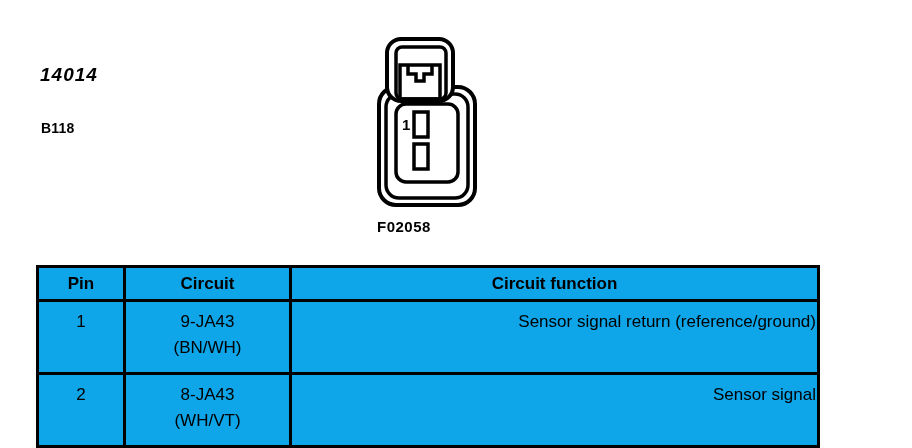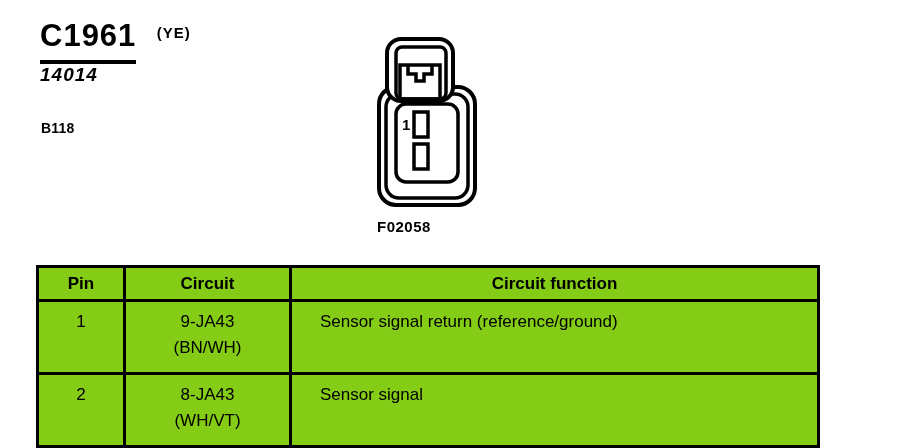--- a/index.html
+++ b/index.html
@@ -34,48 +34,44 @@
   
   .connector-figure{position:absolute;left:377px;top:36px;width:100px;height:174px;}
   .figure-label{
     position:absolute;left:377px;top:218px;width:100px;
     text-align:left;font-size:15px;font-weight:600;letter-spacing:.5px;
   }
   
   table.pin-table{
     position:absolute;left:36px;top:265px;
     width:784px;border-collapse:collapse;table-layout:fixed;
-    background:#84cc16;
+    background:#0ea5e9;
   }
   table.pin-table,
   table.pin-table th,
   table.pin-table td{border:3px solid #000;}
   table.pin-table th{
     height:31px;font-size:17px;font-weight:700;
     text-align:center;vertical-align:middle;padding:0;
   }
   table.pin-table td{
     height:62px;font-size:17px;font-weight:400;
     vertical-align:top;padding-top:7px;line-height:26px;
   }
   td.cell-pin{text-align:center;}
   td.cell-circuit{text-align:center;}
-  td.cell-function{text-align:left;padding-left:28px;}
+  td.cell-function{text-align:right;padding-left:14px;}
   .col-pin{width:87px;}
   .col-circuit{width:166px;}
 </style>
 </head>
 <body>
 
 <div class="page">
 
-  <div class="conn-id-row">
-    <span class="conn-id">C1961</span>
-    <span class="conn-color">(YE)</span>
-  </div>
   <div class="part-number">14014</div>
   <div class="component-info">
     <div>B118</div>
   </div>
 
   <div class="connector-figure">
     <svg width="100" height="174" viewBox="0 0 100 172">
 
       <rect x="2" y="50" width="96" height="118" rx="17" fill="none" stroke="#000" stroke-width="4"></rect>
       <rect x="9" y="57" width="82" height="104" rx="13" fill="none" stroke="#000" stroke-width="3.5"></rect>

